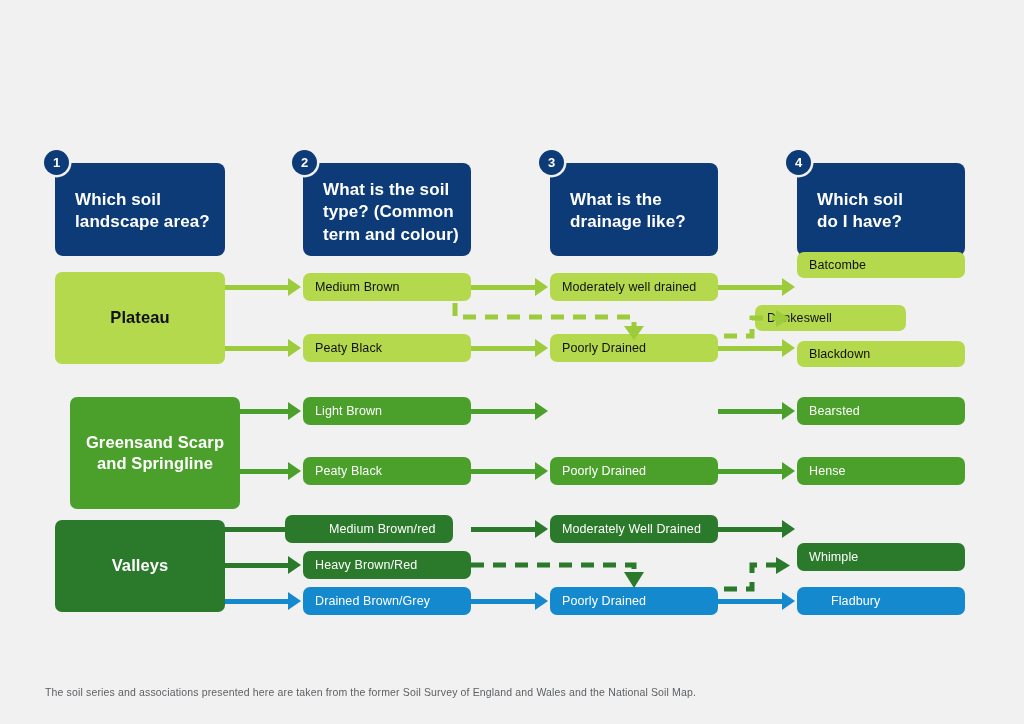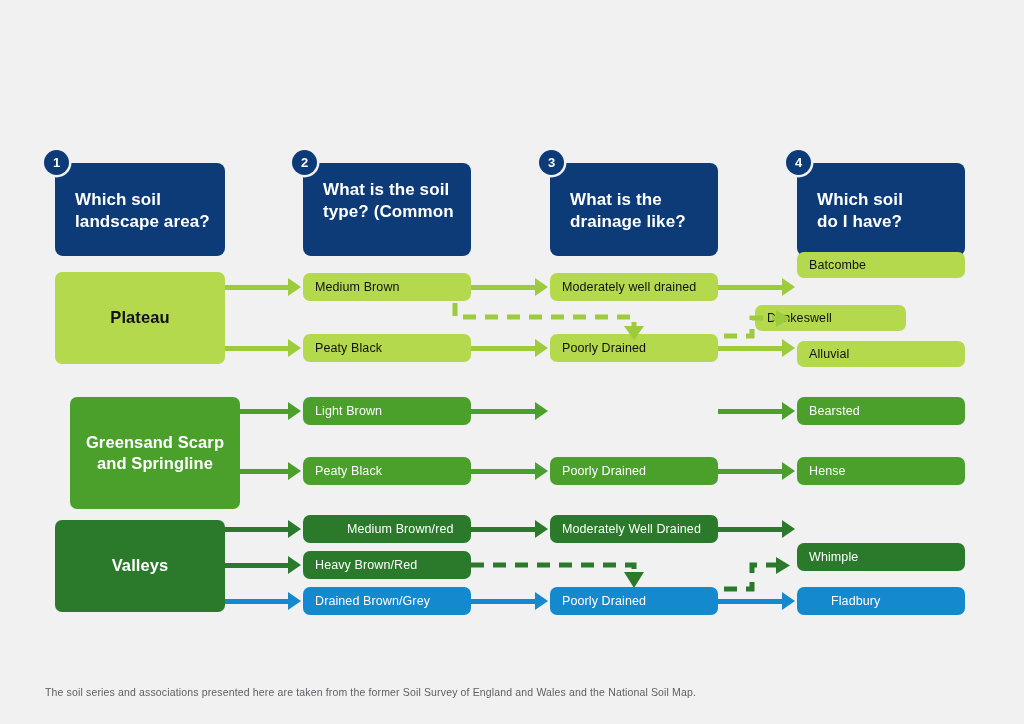--- a/index.html
+++ b/index.html
@@ -99,20 +99,21 @@
     <span>Which soil</span>
     <span>landscape area?</span>
   </div>
 
   <div class="badge" style="left:292px;top:150px;">
       <span>2</span>
     </div>
   <div class="hdr" style="left:303px;top:163px;width:168px;height:93px;padding-top:16px;">
     <span>What is the soil</span>
     <span>type? (Common</span>
+    <span>term and colour)</span>
   </div>
 
   <div class="badge" style="left:539px;top:150px;">
       <span>3</span>
     </div>
   <div class="hdr" style="left:544px;top:163px;width:168px;height:93px;margin-left:6px;">
     <span>What is the</span>
     <span>drainage like?</span>
   </div>
 
@@ -157,21 +158,21 @@
   <div class="line c-lime" style="left:718px;top:346px;width:66px;"></div>
   <div class="arrow a-lime" style="left:782px;top:339px;"></div>
 
   <div class="bx t-lime" style="left:797px;top:252px;width:168px;height:26px;">
     <span>Batcombe</span>
   </div>
   <div class="bx t-lime" style="left:755px;top:305px;width:151px;height:26px;">
     <span>Dunkeswell</span>
   </div>
   <div class="bx t-lime" style="left:797px;top:341px;width:168px;height:26px;">
-    <span>Alluvial</span>
+    <span>Blackdown</span>
   </div>
 
   <div class="bx group t-green" style="left:70px;top:397px;width:170px;height:112px;">
     <div>
       <span>Greensand Scarp</span>
       <span>and Springline</span>
     </div>
   </div>
 
   <div class="line c-green" style="left:225px;top:409px;width:65px;"></div>
@@ -211,21 +212,21 @@
     <span>Valleys</span>
   </div>
 
   <div class="line c-dark" style="left:225px;top:527px;width:65px;"></div>
   <div class="arrow a-dark" style="left:288px;top:520px;"></div>
   <div class="line c-dark" style="left:225px;top:563px;width:65px;"></div>
   <div class="arrow a-dark" style="left:288px;top:556px;"></div>
   <div class="line c-blue" style="left:225px;top:599px;width:65px;"></div>
   <div class="arrow a-blue" style="left:288px;top:592px;"></div>
 
-  <div class="bx t-dark" style="left:303px;top:515px;width:168px;height:28px;padding-left:44px;">
+  <div class="bx t-dark" style="left:285px;top:515px;width:168px;height:28px;padding-left:44px;">
     <span>Medium Brown/red</span>
   </div>
   <div class="bx t-dark" style="left:303px;top:551px;width:168px;height:28px;">
     <span>Heavy Brown/Red</span>
   </div>
   <div class="bx t-blue" style="left:303px;top:587px;width:168px;height:28px;">
     <span>Drained Brown/Grey</span>
   </div>
 
   <div class="line c-dark" style="left:471px;top:527px;width:66px;"></div>

